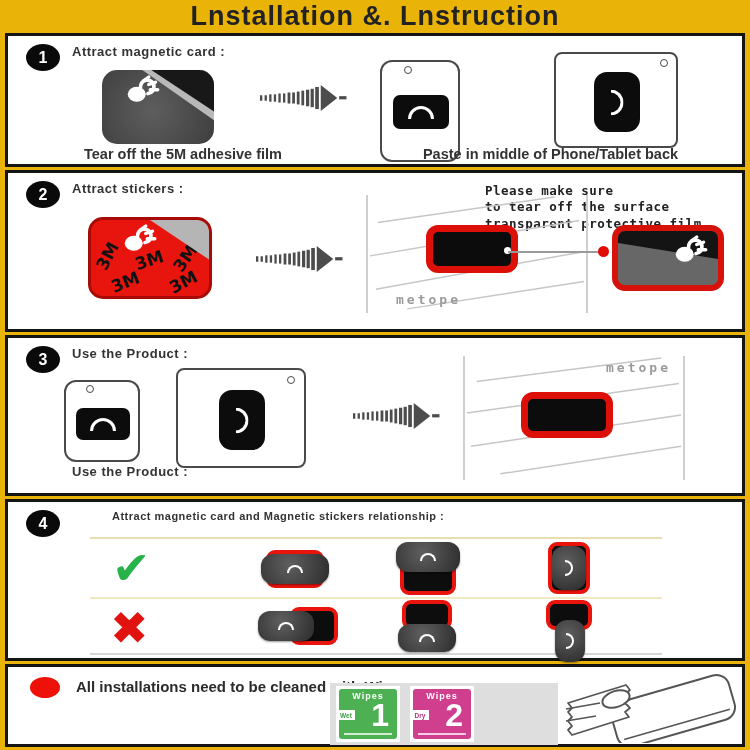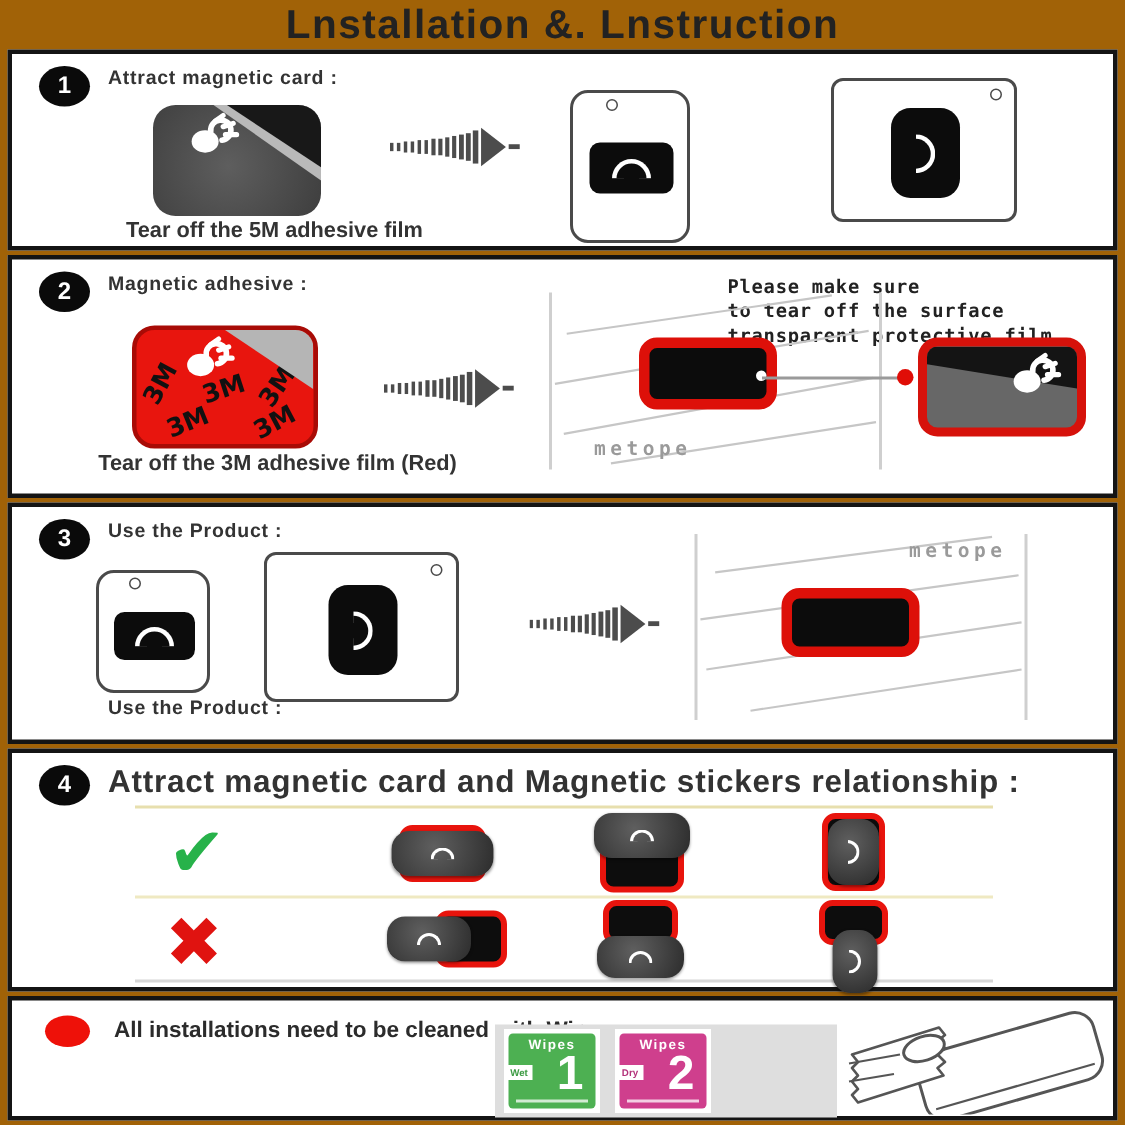--- a/index.html
+++ b/index.html
@@ -1,17 +1,17 @@
 <!DOCTYPE html>
 <html><head>
 <meta charset="utf-8">
 <style>
   * { margin:0; padding:0; box-sizing:border-box; }
   html,body { width:750px; height:750px; background:#fff; font-family:"Liberation Sans", sans-serif; }
-  .page { position:relative; width:750px; height:750px; background:#a16207; overflow:hidden; }
+  .page { position:relative; width:750px; height:750px; background:#eab308; overflow:hidden; }
 
   .title { position:absolute; top:1px; left:0; width:100%; text-align:center;
            font-size:27px; font-weight:700; color:#222; letter-spacing:1px; }
 
   .box { position:absolute; left:5px; width:740px; border:3px solid #141414; background:#fff; }
   .s1 { top:33px;  height:134px; }
   .s2 { top:170px; height:162px; }
   .s3 { top:335px; height:161px; }
   .s4 { top:499px; height:162px; }
   .s5 { top:664px; height:83px;  }
@@ -153,43 +153,43 @@
     </div>
 
     <div class="device tablet" style="left:546px; top:16px; width:124px; height:96px;">
       <span class="cam" style="right:8px; top:5px;"></span>
       <div class="black-card" style="left:38px; top:18px; width:46px; height:60px; border-radius:13px;">
         <span class="arc vrot"></span>
       </div>
     </div>
 
     <span class="caption" style="left:20px; top:110px; width:310px;">Tear off the 5M adhesive film</span>
+    <span class="caption" style="left:360px; top:110px; width:365px;">Paste in middle of Phone/Tablet back</span>
   </section>
 
   <section class="box s2">
     <span class="badge">2</span>
-    <span class="heading">Magnetic adhesive :</span>
+    <span class="heading">Attract stickers :</span>
 
     <div class="red-sticker">
       <span class="brand3m" style="left:2px; top:26px; transform:rotate(-62deg);">3M</span>
       <span class="brand3m" style="left:44px; top:30px; transform:rotate(-18deg);">3M</span>
       <span class="brand3m" style="left:20px; top:52px; transform:rotate(-22deg);">3M</span>
       <span class="brand3m" style="left:80px; top:28px; transform:rotate(-55deg);">3M</span>
       <span class="brand3m" style="left:78px; top:52px; transform:rotate(-28deg);">3M</span>
       <div class="peel-light"></div>
       <svg class="hand" style="left:30px; top:2px;" viewBox="0 0 48 40">
         <ellipse cx="17" cy="27" rx="12" ry="10" fill="#fff"></ellipse>
         <path d="M22 18 a9 9 0 1 1 10 8" stroke="#fff" stroke-width="5" fill="none" stroke-linecap="round"></path>
         <path d="M26 9 l7 -5" stroke="#fff" stroke-width="4.5" stroke-linecap="round"></path>
         <path d="M33 14 l9 -3" stroke="#fff" stroke-width="4.5" stroke-linecap="round"></path>
         <path d="M35 21 l10 0" stroke="#fff" stroke-width="4.5" stroke-linecap="round"></path>
       </svg>
     </div>
 
-    <span class="caption" style="left:12px; top:128px; width:330px;">Tear off the 3M adhesive film (Red)</span>
 
     <svg class="dash-arrow" style="left:248px; top:72px;" viewBox="0 0 100 28">
       <g fill="#4c4c4c">
         <rect x="0" y="11" width="2.5" height="6"></rect>
           <rect x="5" y="11" width="2.5" height="6"></rect>
         <rect x="10" y="10" width="2.5" height="8"></rect>
           <rect x="15" y="10" width="2.5" height="8"></rect>
         <rect x="20" y="9" width="2.5" height="10"></rect>
           <rect x="25" y="9" width="2.5" height="10"></rect>
         <rect x="30" y="8" width="3" height="12"></rect>
@@ -286,21 +286,21 @@
             <line x1="36" y1="120" x2="220" y2="92"></line>
         </g>
       </svg>
       <span class="wall-label mono" style="right:12px; top:4px;">metope</span>
       <div class="wall-plate" style="left:56px; top:36px; width:92px; height:46px;"></div>
     </div>
   </section>
 
   <section class="box s4">
     <span class="badge">4</span>
-    <span class="heading" style="font-size:21px;">Attract magnetic card and Magnetic stickers relationship :</span>
+    <span class="heading" style="font-size:11px;margin-left:40px;">Attract magnetic card and Magnetic stickers relationship :</span>
 
     <div class="rel-table">
       <div class="rel-mid"></div>
 
       <span class="mark ok" style="left:22px; top:6px;">✔</span>
 
       <div class="combo" style="left:168px; top:2px;">
         <div class="mini-sticker" style="left:8px; top:9px; width:58px; height:38px;"></div>
         <div class="mini-card" style="left:3px; top:13px; width:68px; height:30px;">
             <span class="arc small"></span>

